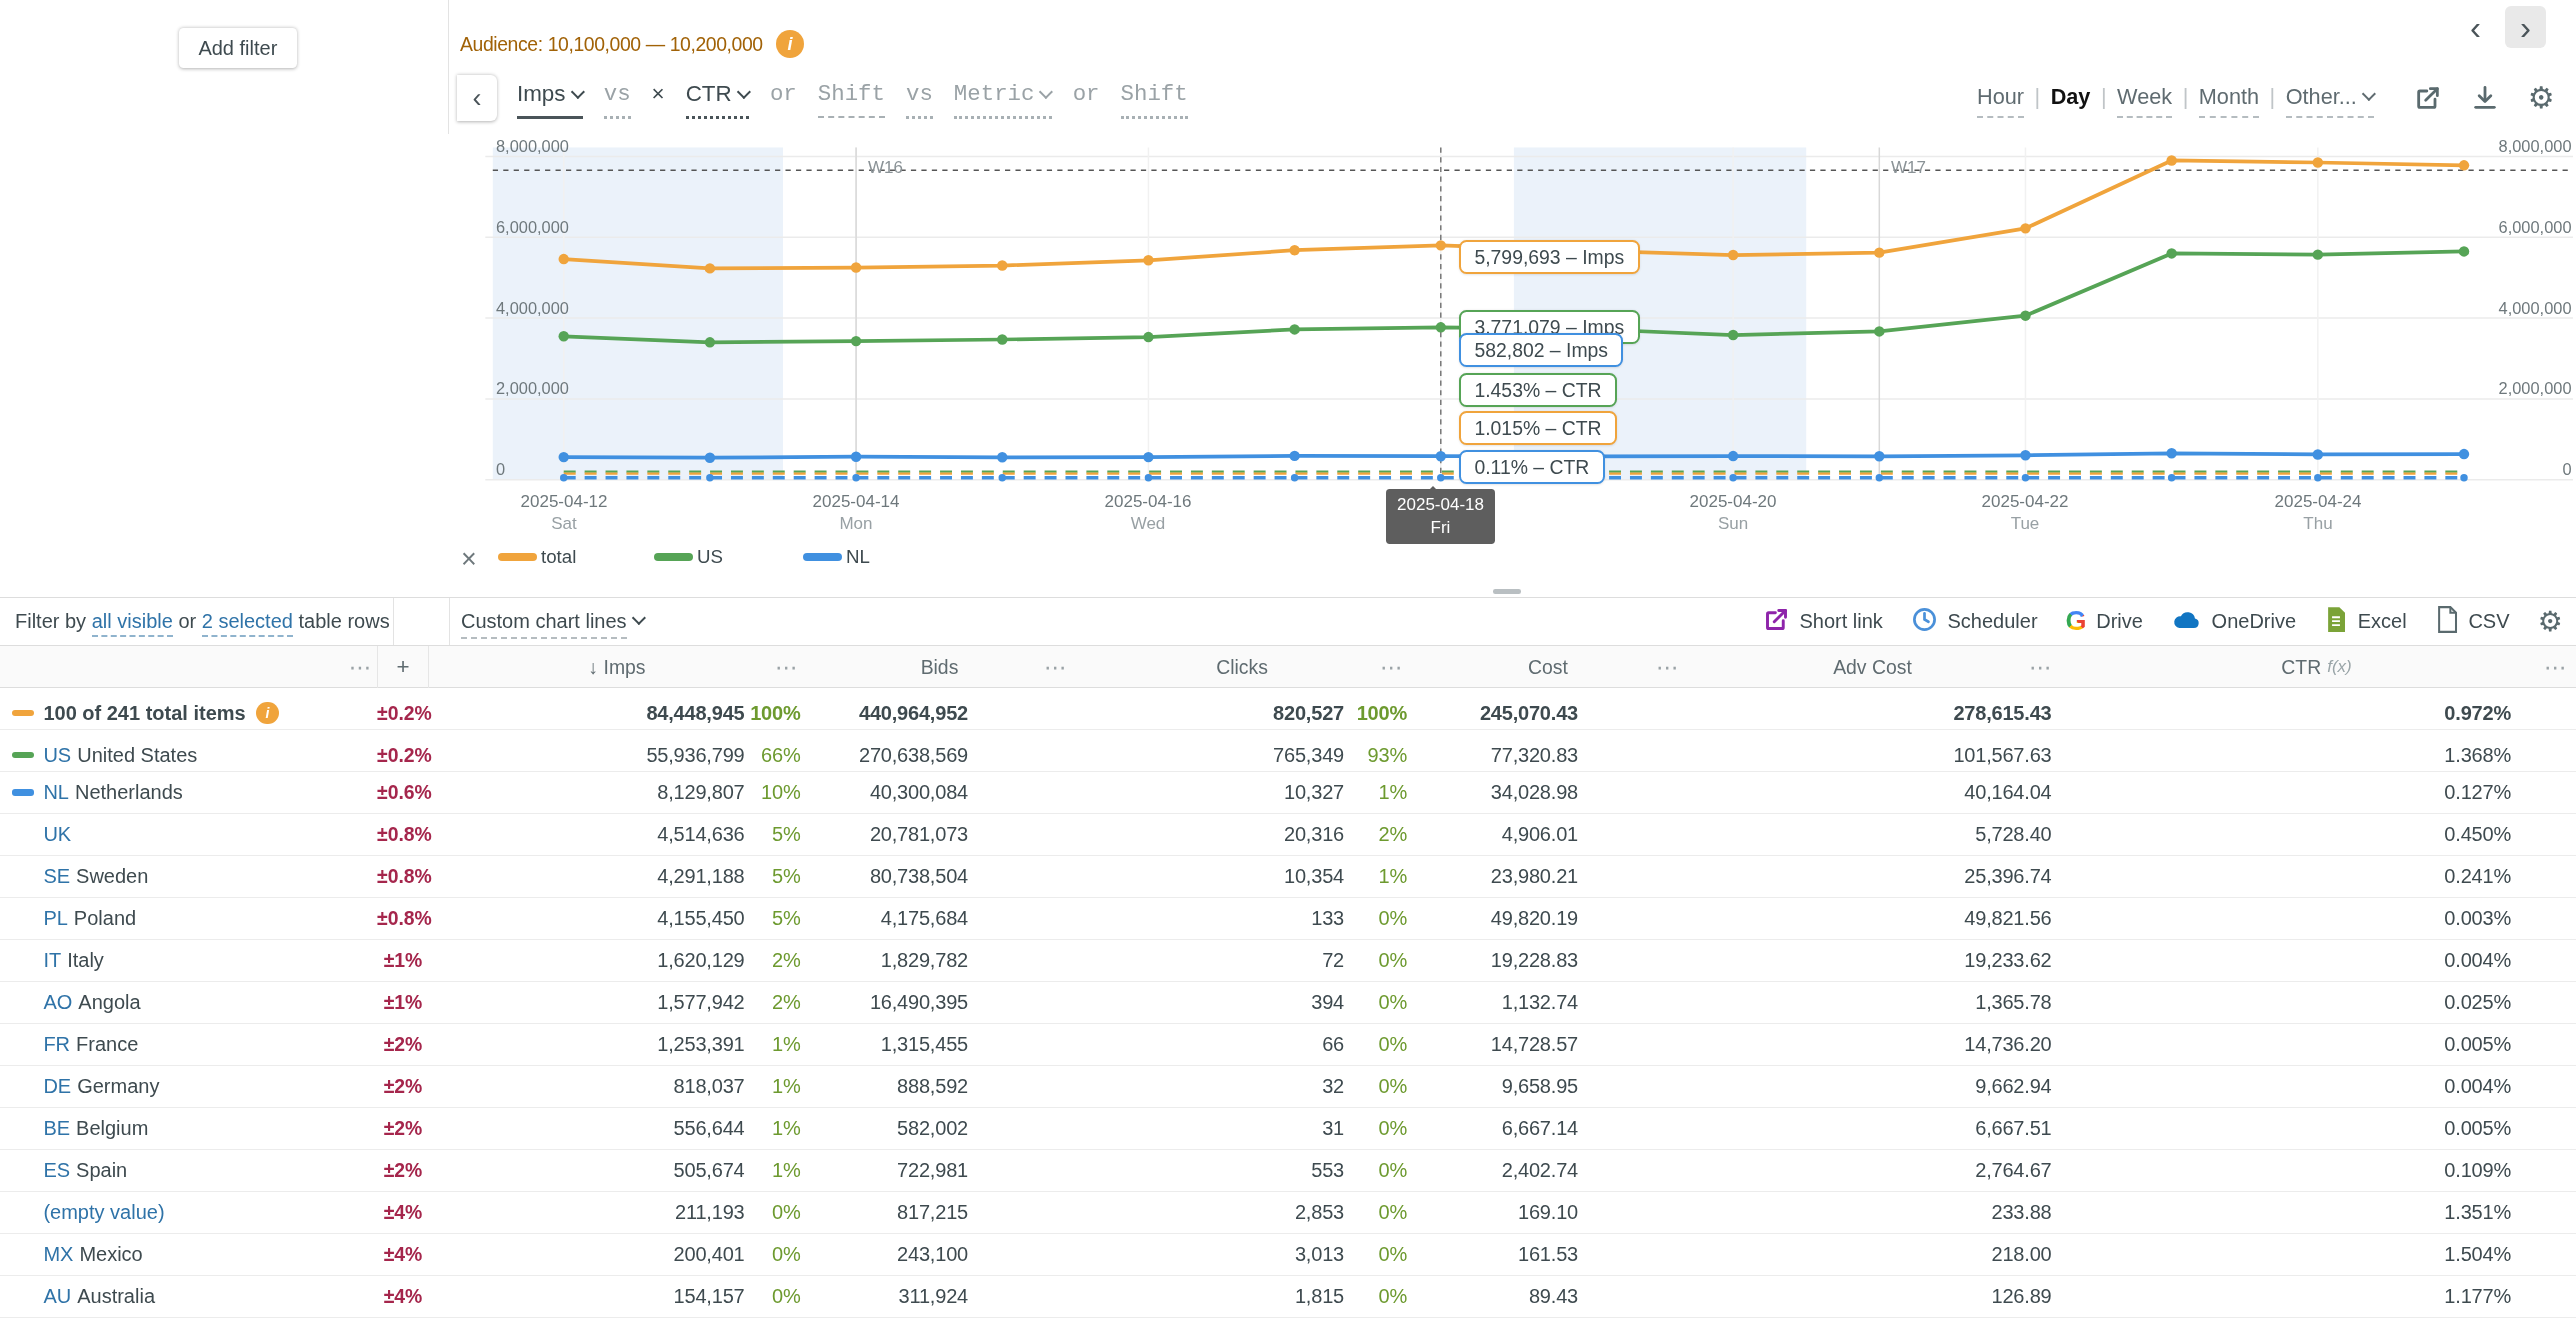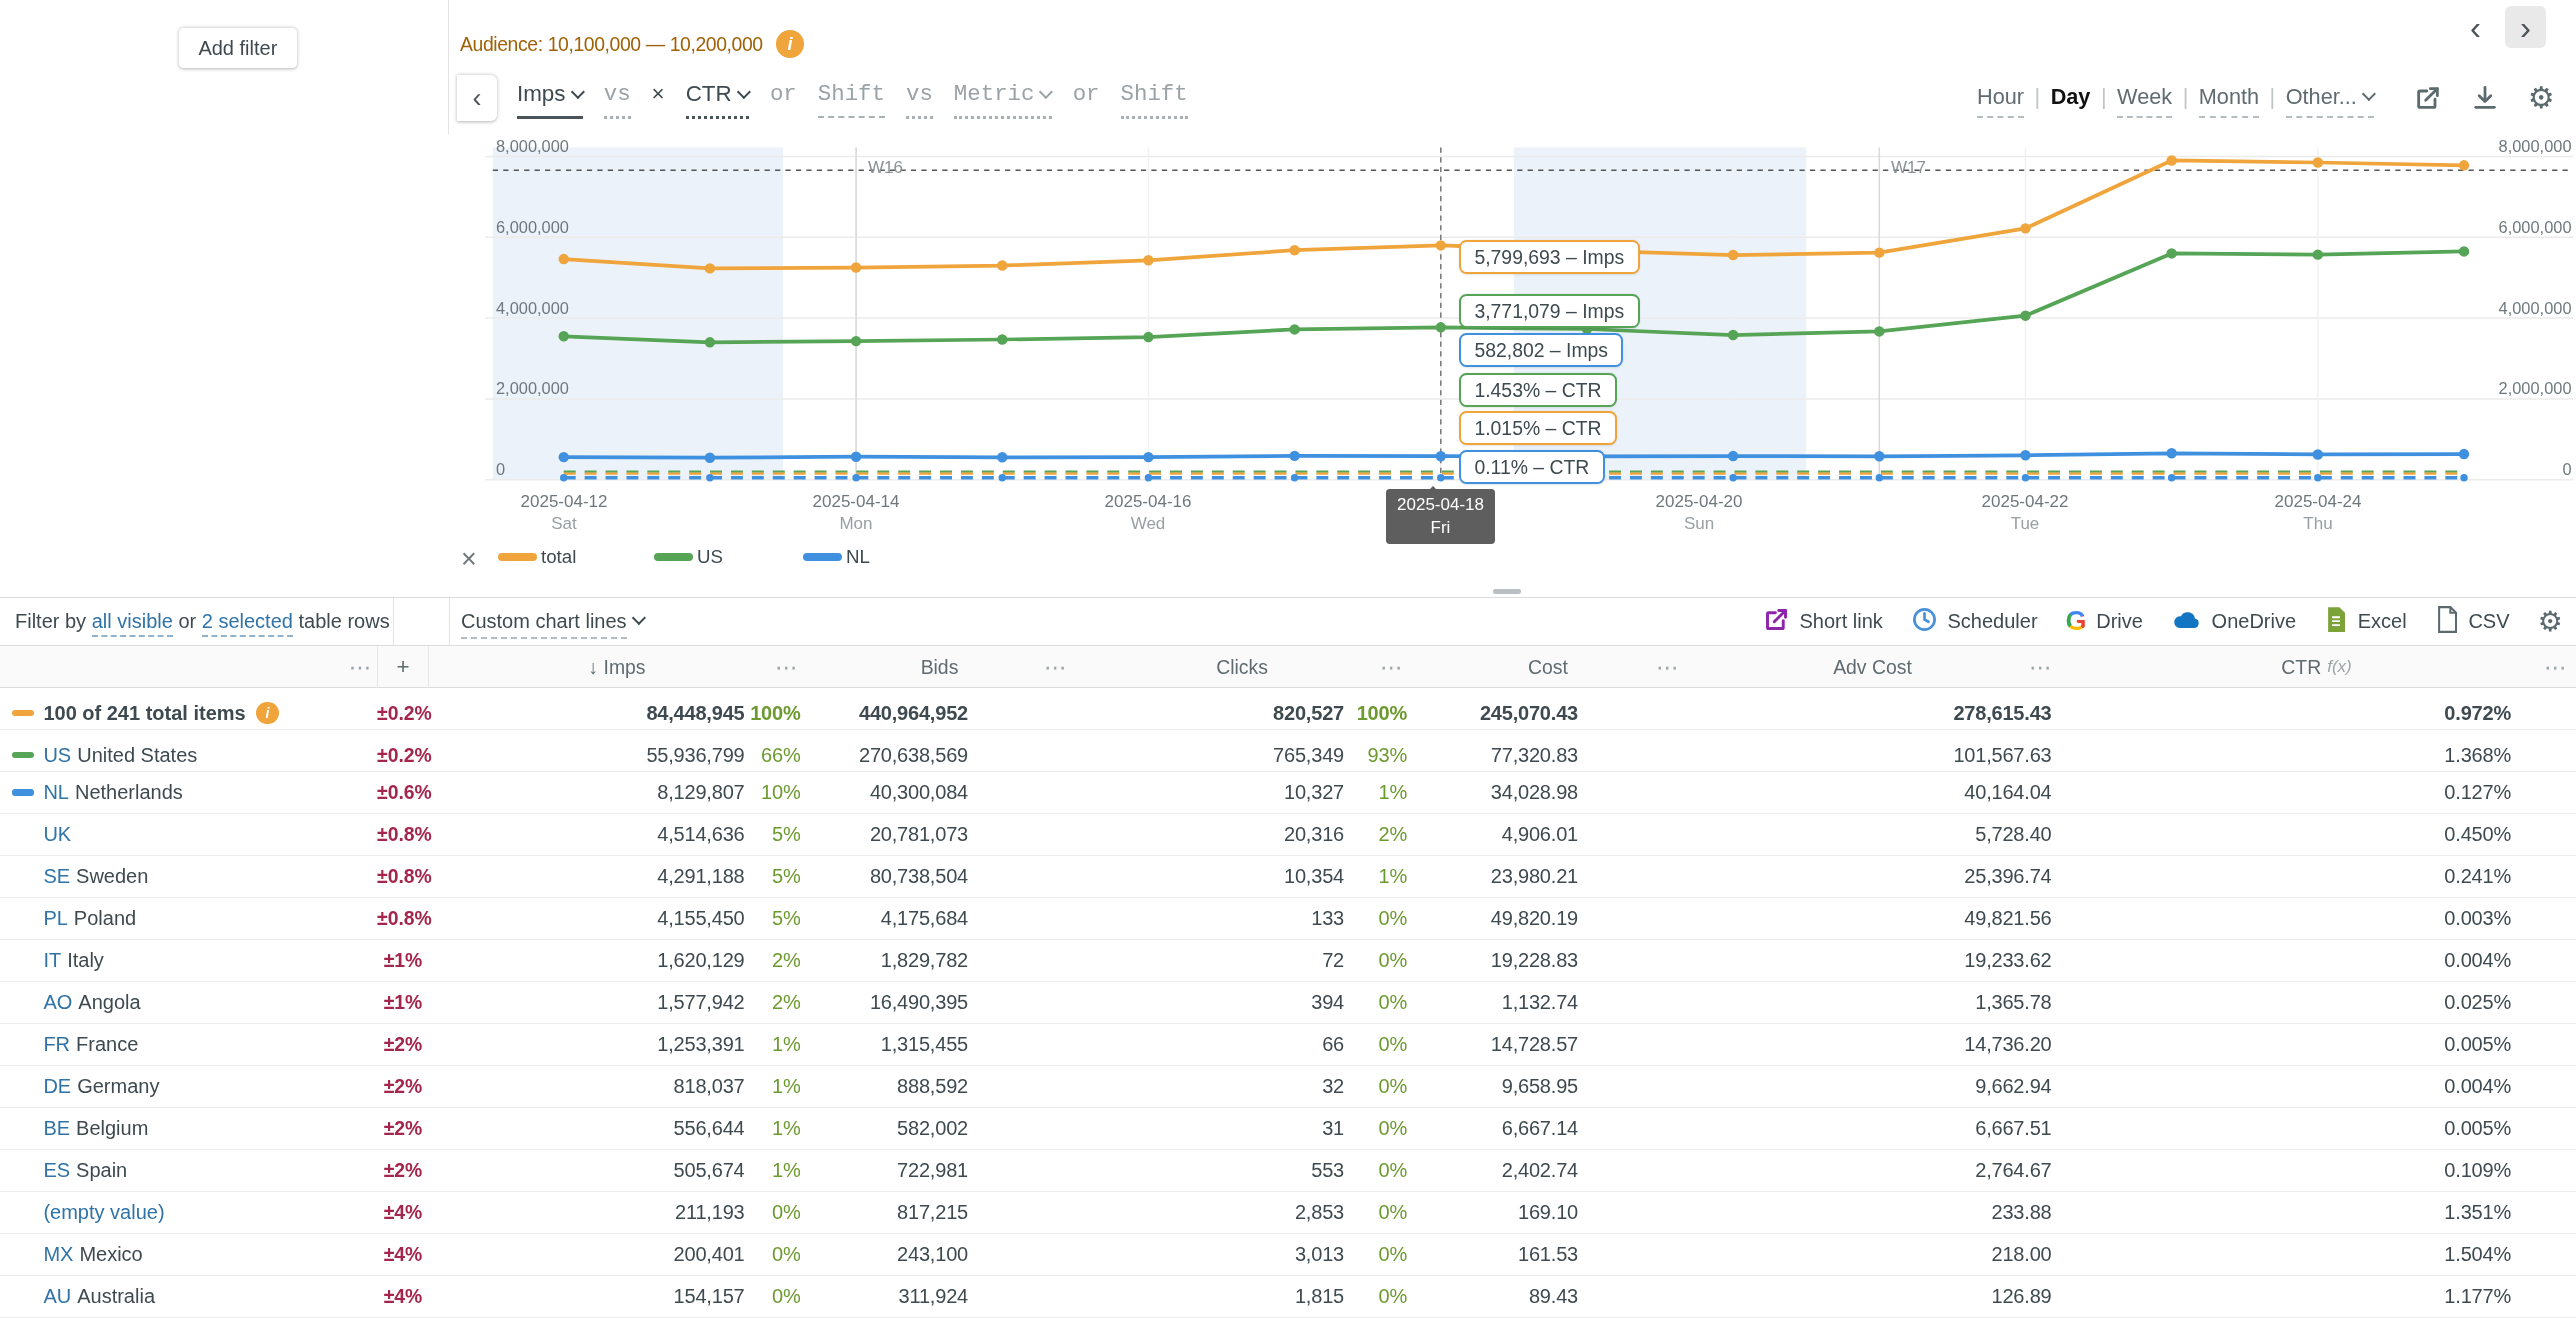--- a/index.html
+++ b/index.html
@@ -265,27 +265,27 @@
       <div class="ylab" style="left:496px;top:165px;">4,000,000</div>
       <div class="ylab" style="right:4.5px;top:165px;">4,000,000</div>
       <div class="ylab" style="left:496px;top:84px;">6,000,000</div>
       <div class="ylab" style="right:4.5px;top:84px;">6,000,000</div>
       <div class="ylab" style="left:496px;top:3px;">8,000,000</div>
       <div class="ylab" style="right:4.5px;top:3px;">8,000,000</div>
       <div class="xlab" style="left:497px;">2025-04-12<br><span class="dow">Sat</span></div>
       <div class="xlab" style="left:789px;">2025-04-14<br><span class="dow">Mon</span></div>
       <div class="xlab" style="left:1081px;">2025-04-16<br><span class="dow">Wed</span></div>
       <div class="xlab" style="left:1374px;">2025-04-18<br><span class="dow">Fri</span></div>
-      <div class="xlab" style="left:1632px;">2025-04-20<br><span class="dow">Sun</span></div>
+      <div class="xlab" style="left:1666px;">2025-04-20<br><span class="dow">Sun</span></div>
       <div class="xlab" style="left:1958px;">2025-04-22<br><span class="dow">Tue</span></div>
       <div class="xlab" style="left:2251px;">2025-04-24<br><span class="dow">Thu</span></div>
       <div class="week-label" style="left:868px;">W16</div>
       <div class="week-label" style="left:1891px;">W17</div>
       <div class="tip" style="top:106px;border-color:#F0A43C;">5,799,693 – Imps</div>
-      <div class="tip" style="top:160px;border-color:#56A456;text-align:center;">3,771,079 – Imps</div>
+      <div class="tip" style="top:176px;border-color:#56A456;text-align:center;">3,771,079 – Imps</div>
       <div class="tip" style="top:199px;border-color:#4090E0;">582,802 – Imps</div>
       <div class="tip" style="top:239px;border-color:#56A456;">1.453% – CTR</div>
       <div class="tip" style="top:277px;border-color:#F0A43C;">1.015% – CTR</div>
       <div class="tip" style="top:316px;border-color:#4090E0;">0.11% – CTR</div>
       <div id="hover-box">2025-04-18<br>Fri</div>
     </div>
   <div id="legend">
     <span id="legend-close">×</span>
   <div class="legend-item" style="left: 498px;">
         <span class="legend-swatch" style="background:#F0A43C;"></span>

